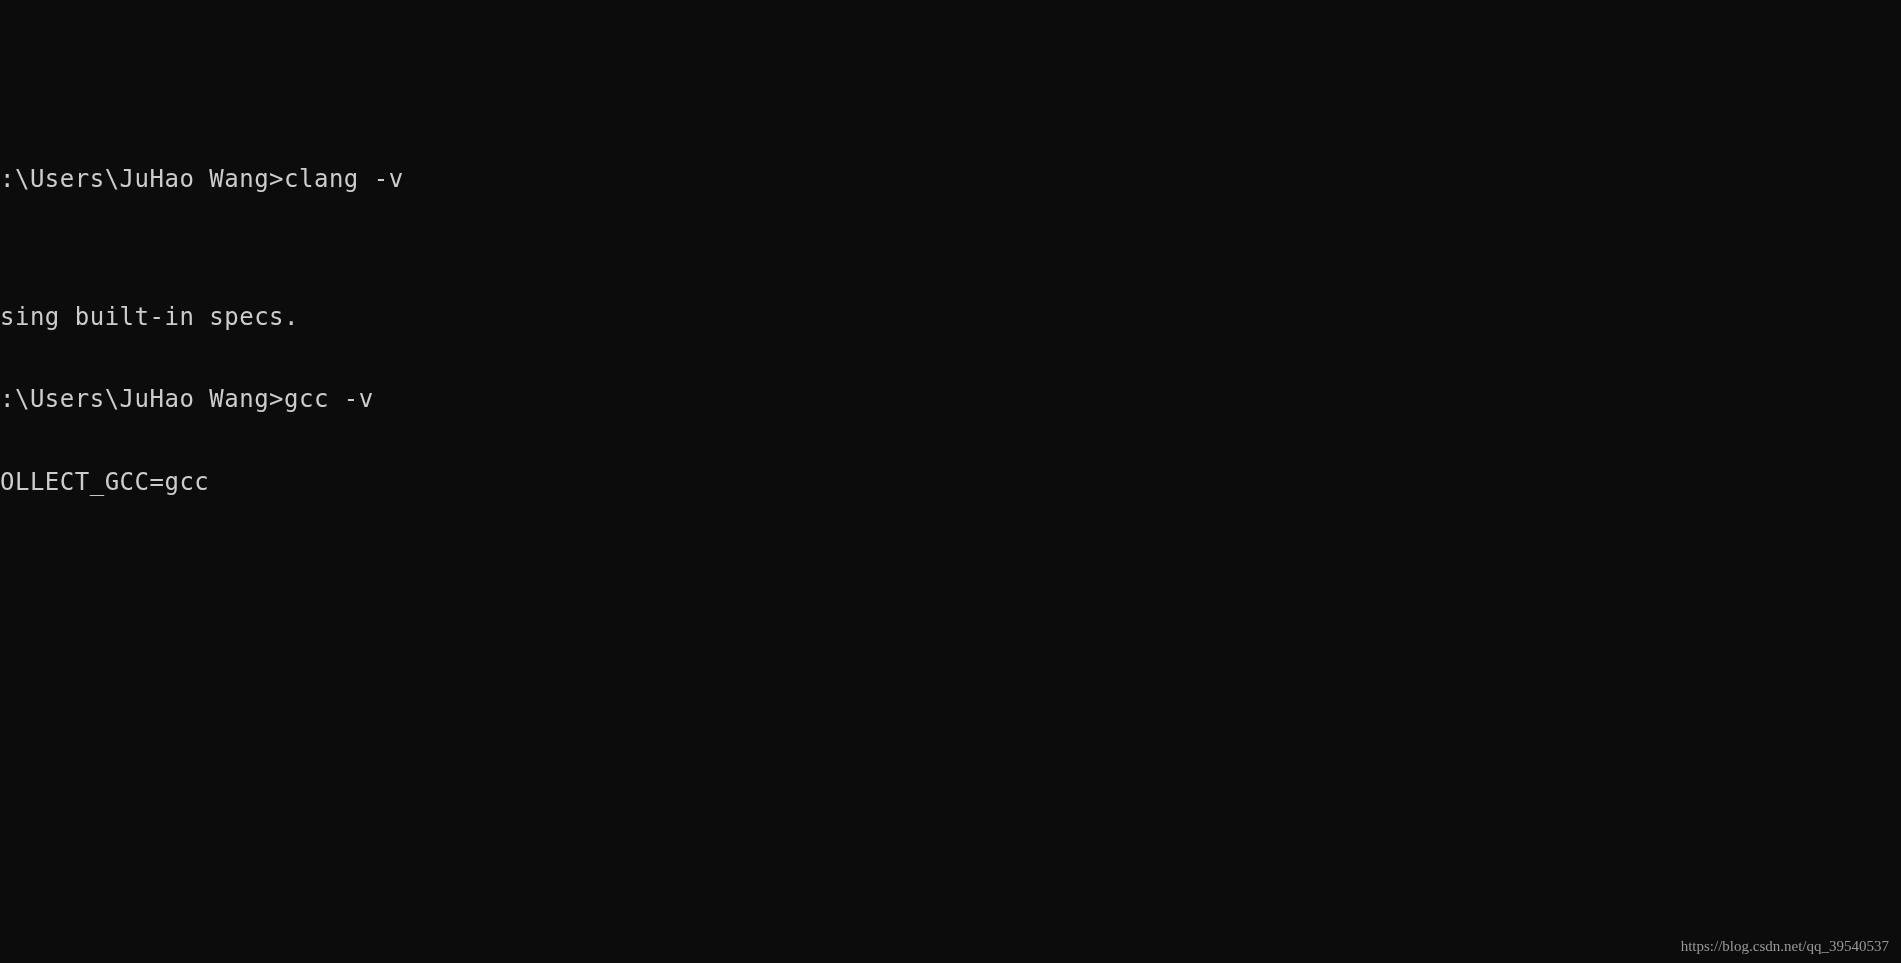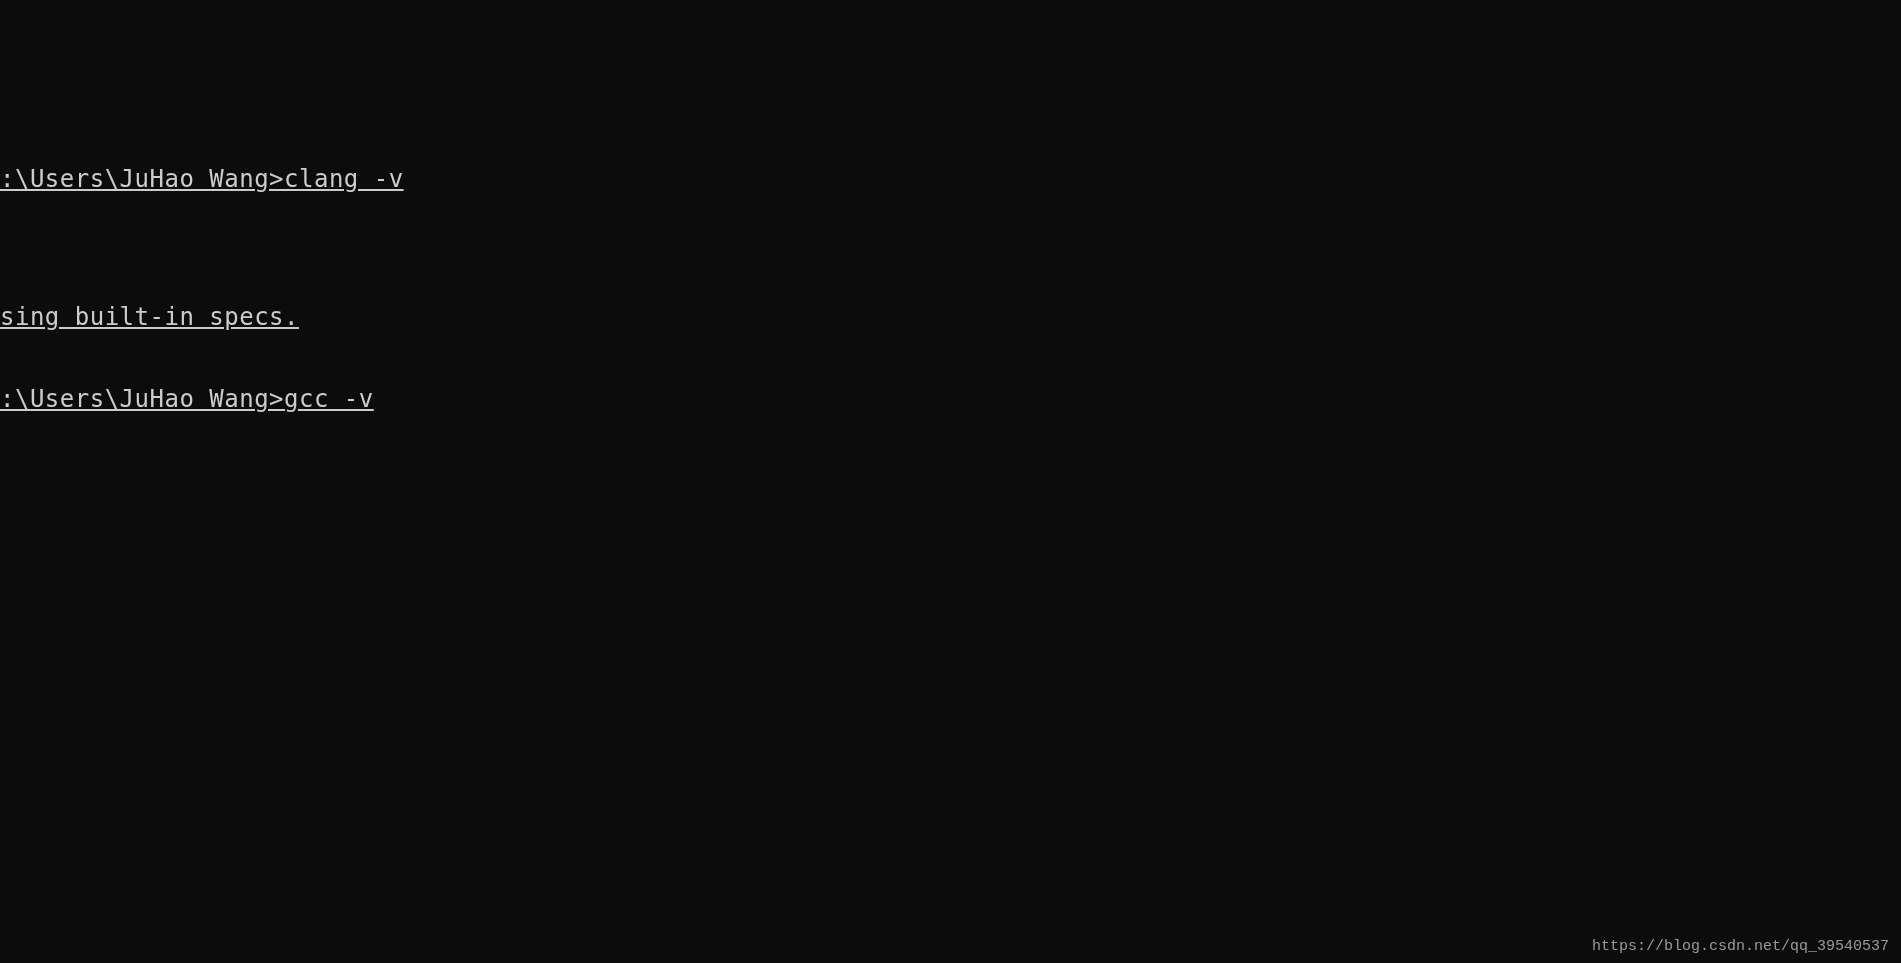--- a/index.html
+++ b/index.html
@@ -19,42 +19,42 @@
       white-space: pre-wrap;
       word-break: break-all;
       letter-spacing: 0.5px;
     }
     .terminal-output {
       padding: 0;
     }
     .line {
       white-space: pre-wrap;
       word-break: break-all;
-      text-decoration: underline;
     }
     .watermark {
       position: absolute;
       bottom: 8px;
       right: 12px;
       font-size: 15px;
       color: #999999;
-      font-family: Liberation Mono, monospace;
+      font-family: Liberation Serif, serif;
       letter-spacing: 0;
     }
   </style>
 </head>
 <body>
 
 
 
 <div class="terminal-output">
   <div class="line">:\Users\JuHao Wang&gt;clang -v</div>
   <div class="line"></div>
   <div class="line">sing built-in specs.</div>
   <div class="line">:\Users\JuHao Wang&gt;gcc -v</div>
+  <div class="line">OLLECT_GCC=gcc</div>
   
   
   
 </div>
 
 <div class="watermark">https://blog.csdn.net/qq_39540537</div>
 
 
 
 

